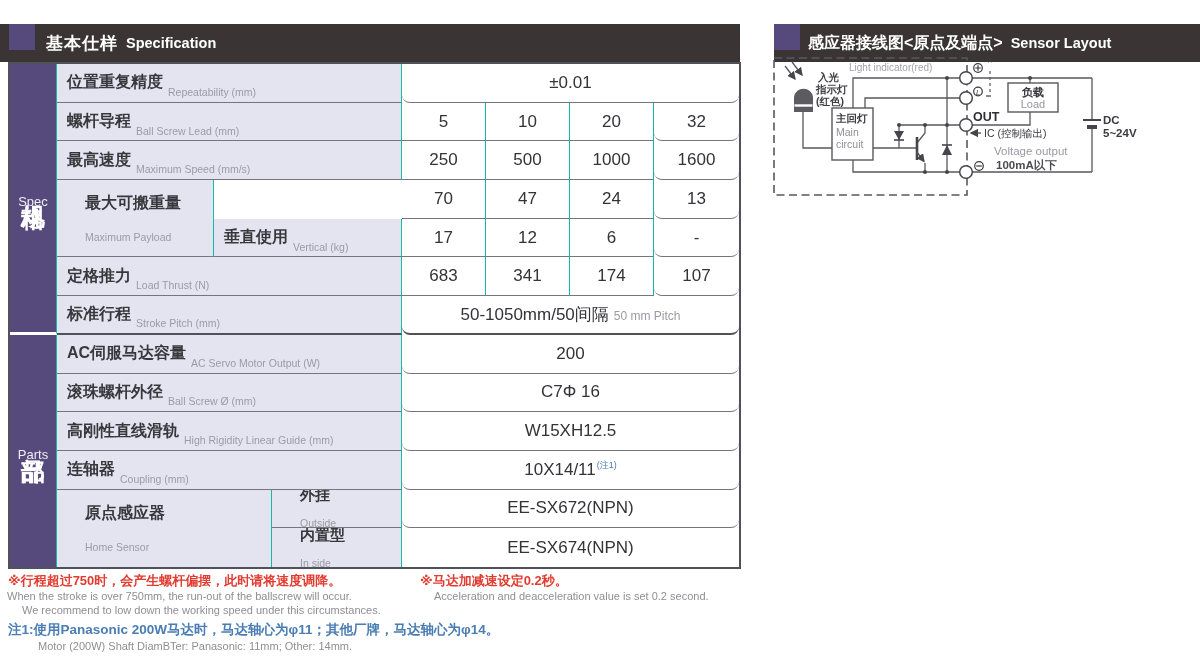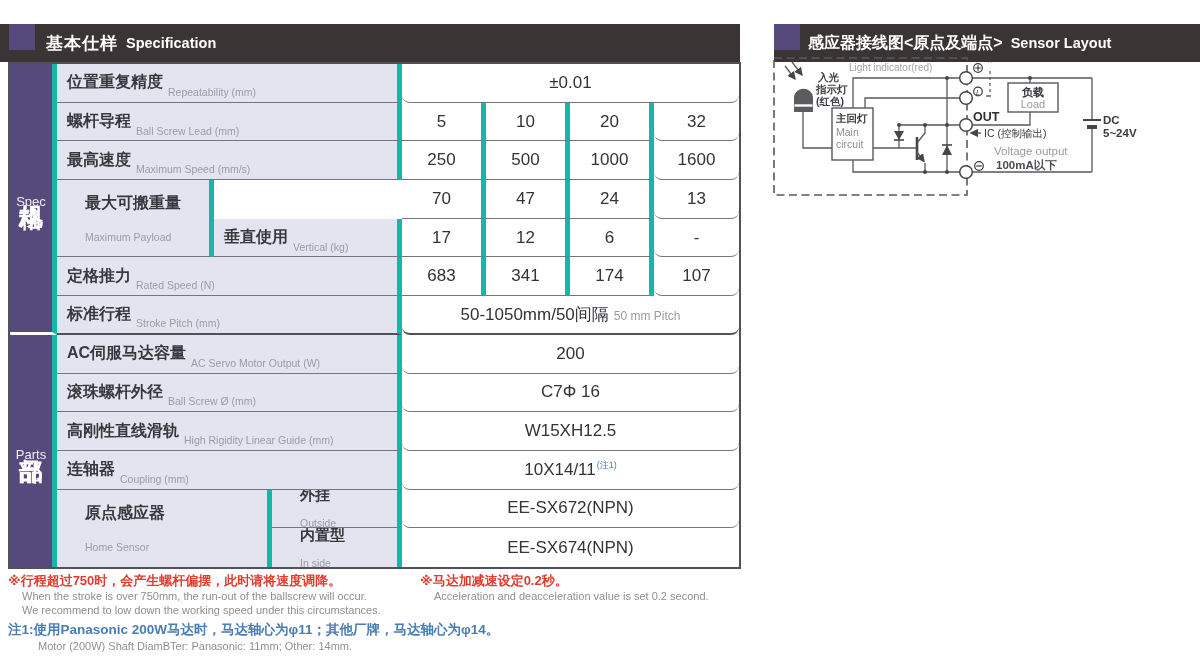--- a/index.html
+++ b/index.html
@@ -21,21 +21,21 @@
   #bar-right .zh{font-size:16px;letter-spacing:0;}
 
   
   #spec-table{
     position:absolute;left:8px;top:62px;width:729px;height:503px;
     display:grid;
     grid-template-columns:47px 157px 58px 130px 84px 84px 84px 85px;
     grid-template-rows:repeat(13,1fr);
     border:2px solid #51515a;box-sizing:content-box;
   }
-  .cell{border-right:5px solid #14b8a6;border-bottom:1px solid #75757e;box-sizing:border-box;overflow:hidden;}
+  .cell{border-right:1px solid #14b8a6;border-bottom:1px solid #75757e;box-sizing:border-box;overflow:hidden;}
   .no-r{border-right:none;border-radius:8px;}
   .no-b{border-bottom:none;}
   .sec-b{border-bottom:2px solid #51515a;}
   .grp{
     background:#564a7c;color:#fff;display:flex;flex-direction:column;
     align-items:center;justify-content:center;gap:2px;
   }
   .grp .gzh{writing-mode:vertical-rl;text-orientation:upright;font-weight:bold;font-size:24px;line-height:1;letter-spacing:2px;}
   .grp .gen{font-size:13px;color:#efedf6;margin-top:2px;}
   .grp.gap-b{border-bottom:3px solid #ffffff;}
@@ -125,21 +125,21 @@
     <span class="zh">垂直使用</span>
     <span class="en">Vertical (kg)</span>
   </div>
   <div class="cell val" style="grid-area:5/5/6/6">17</div>
   <div class="cell val" style="grid-area:5/6/6/7">12</div>
   <div class="cell val" style="grid-area:5/7/6/8">6</div>
   <div class="cell val no-r" style="grid-area:5/8/6/9">-</div>
 
   <div class="cell lab" style="grid-area:6/2/7/5">
     <span class="zh">定格推力</span>
-    <span class="en">Rated Speed (N)</span>
+    <span class="en">Load Thrust (N)</span>
   </div>
   <div class="cell val" style="grid-area:6/5/7/6">683</div>
   <div class="cell val" style="grid-area:6/6/7/7">341</div>
   <div class="cell val" style="grid-area:6/7/7/8">174</div>
   <div class="cell val no-r" style="grid-area:6/8/7/9">107</div>
 
   <div class="cell lab sec-b" style="grid-area:7/2/8/5">
     <span class="zh">标准行程</span>
     <span class="en">Stroke Pitch (mm)</span>
   </div>
@@ -185,21 +185,21 @@
   </div>
   <div class="cell val no-r" style="grid-area:12/5/13/9">EE-SX672(NPN)</div>
   <div class="cell lab stack tight no-b" style="grid-area:13/4/14/5">
     <span class="zh">内置型</span>
     <span class="en">In side</span>
   </div>
   <div class="cell val no-r no-b" style="grid-area:13/5/14/9">EE-SX674(NPN)</div>
 </div>
 
 <div class="note red" style="left:8px;top:572px">※行程超过750时，会产生螺杆偏摆，此时请将速度调降。</div>
-<div class="note gray" style="left:22px;top:590px">When the stroke is over 750mm, the run-out of the ballscrew will occur.</div>
+<div class="note gray" style="left:7px;top:590px">When the stroke is over 750mm, the run-out of the ballscrew will occur.</div>
 <div class="note gray" style="left:22px;top:604px">We recommend to low down the working speed under this circumstances.</div>
 <div class="note red" style="left:420px;top:572px">※马达加减速设定0.2秒。</div>
 <div class="note gray" style="left:434px;top:590px">Acceleration and deacceleration value is set 0.2 second.</div>
 <div class="note blue" style="left:8px;top:621px">注1:使用Panasonic 200W马达时，马达轴心为φ11；其他厂牌，马达轴心为φ14。</div>
 <div class="note gray" style="left:38px;top:640px">Motor (200W) Shaft DiamBTer: Panasonic: 11mm; Other: 14mm.</div>
 
 <svg id="diagram-svg" viewBox="0 0 1200 663" xmlns="http://www.w3.org/2000/svg">
   <defs>
     <marker id="ah" viewBox="0 0 10 10" refX="8.5" refY="5" markerWidth="6.5" markerHeight="6.5" orient="auto-start-reverse">
       <path d="M0,0 L10,5 L0,10 z" fill="#45454b"></path>

